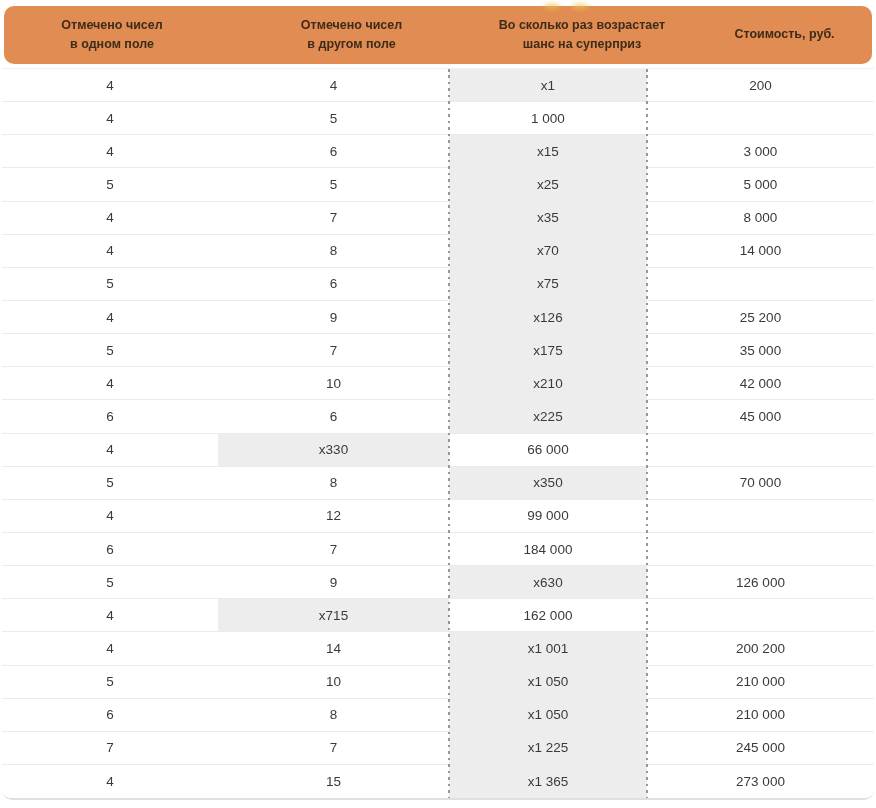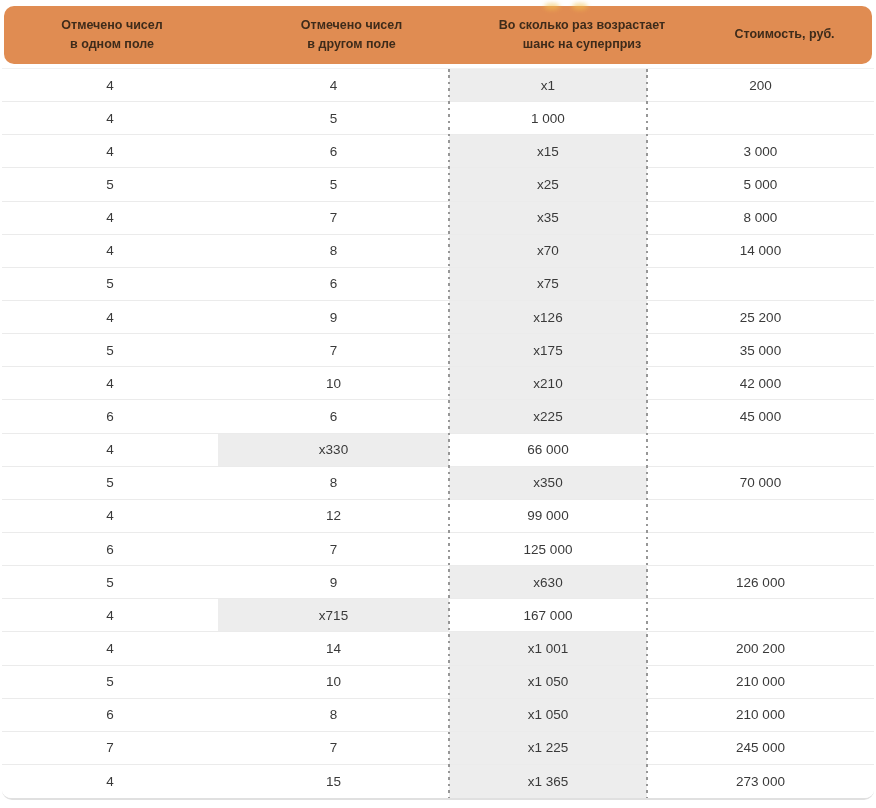--- a/index.html
+++ b/index.html
@@ -196,32 +196,32 @@
         <div class="cell">70 000</div>
       </div>
       <div class="row">
         <div class="cell">4</div>
         <div class="cell">12</div>
         <div class="cell">99 000</div>
       </div>
       <div class="row">
         <div class="cell">6</div>
         <div class="cell">7</div>
-        <div class="cell">125 000</div>
+        <div class="cell">184 000</div>
       </div>
       <div class="row">
         <div class="cell">5</div>
         <div class="cell">9</div>
         <div class="cell mult">x630</div>
         <div class="cell">126 000</div>
       </div>
       <div class="row">
         <div class="cell">4</div>
         <div class="cell mult">x715</div>
-        <div class="cell">167 000</div>
+        <div class="cell">162 000</div>
       </div>
       <div class="row">
         <div class="cell">4</div>
         <div class="cell">14</div>
         <div class="cell mult">x1 001</div>
         <div class="cell">200 200</div>
       </div>
       <div class="row">
         <div class="cell">5</div>
         <div class="cell">10</div>

